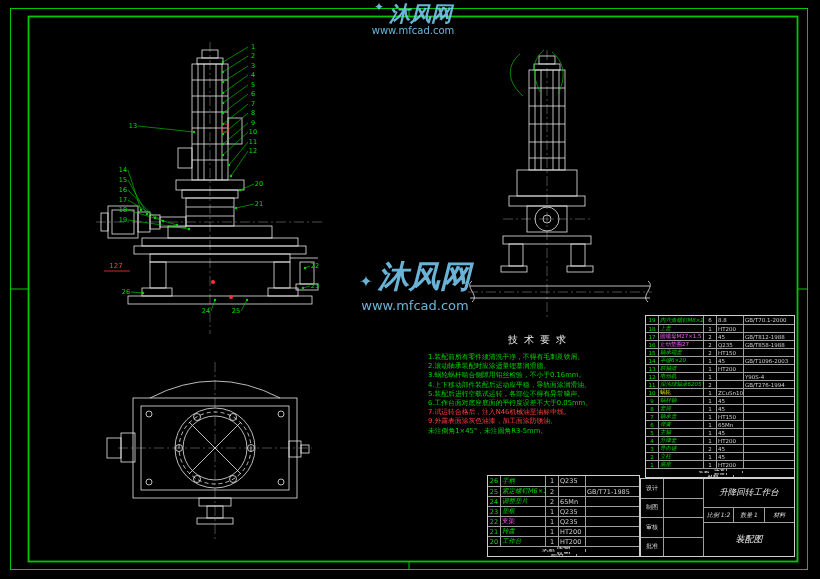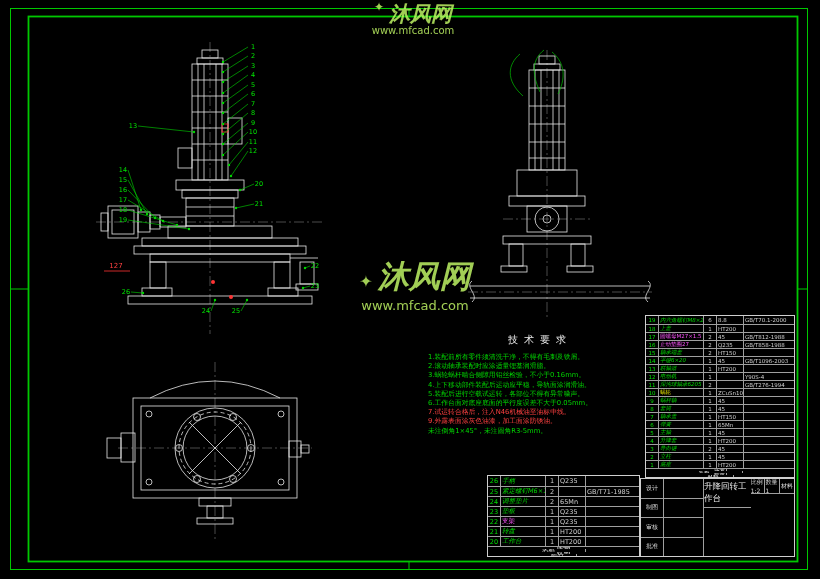--- a/index.html
+++ b/index.html
@@ -42,28 +42,28 @@
   .c-g{color:#00d800;font-style:italic;}
   .c-m{color:#ff55ff;}
   .c-y{color:#e0e000;}
   
   #titleblock{position:absolute;left:640px;top:478px;width:155px;height:79px;border:1px solid #cfcfcf;box-sizing:border-box;display:flex;font-size:6px;color:#d8d8d8;background:#000;}
   .tb-left{width:62px;border-right:1px solid #9f9f9f;display:flex;flex-direction:column;}
   .tb-row{flex:1;display:flex;border-top:1px solid #9f9f9f;}
   .tb-row:first-child{border-top:none;}
   .tb-lab{width:22px;border-right:1px solid #9f9f9f;display:flex;align-items:center;justify-content:center;}
   .tb-blank{flex:1;}
-  .tb-right{flex:1;display:flex;flex-direction:row;}
+  .tb-right{flex:1;display:flex;flex-direction:column;font-style:italic;}
   .tb-name{height:28px;display:flex;align-items:center;justify-content:center;font-size:8.5px;color:#ececec;border-bottom:1px solid #9f9f9f;}
   .tb-mid{height:14px;display:flex;border-bottom:1px solid #9f9f9f;}
   .tb-cell{flex:1;border-right:1px solid #9f9f9f;display:flex;align-items:center;justify-content:center;}
   .tb-cell:last-child{border-right:none;}
   .tb-type{flex:1;display:flex;align-items:center;justify-content:center;font-size:9px;color:#ececec;}
   
-  .wm{position:absolute;color:#bef264;opacity:.85;text-align:center;pointer-events:none;z-index:5;}
+  .wm{position:absolute;color:#7dd3fc;opacity:.85;text-align:center;pointer-events:none;z-index:5;}
   .wm-top{left:338px;top:0;width:150px;}
   .wm-top .wm-brand{font-size:21px;font-weight:bold;font-style:italic;}
   .wm-top .wm-star{font-size:12px;vertical-align:top;}
   .wm-top .wm-url{font-size:10px;margin-top:-3px;}
   .wm-mid{left:320px;top:256px;width:190px;}
   .wm-mid .wm-brand{font-size:31px;font-weight:bold;font-style:italic;}
   .wm-mid .wm-star{font-size:16px;}
   .wm-mid .wm-url{font-size:13px;}
 </style>
 </head>
@@ -533,16 +533,17 @@
           <div class="tb-blank"></div>
         </div>
     </div>
     <div class="tb-right">
       <div class="tb-name">升降回转工作台</div>
       <div class="tb-mid">
         <div class="tb-cell">比例 1:2</div>
         <div class="tb-cell">数量 1</div>
         <div class="tb-cell">材料</div>
       </div>
+      <div class="tb-type">装配图</div>
     </div>
   </div>
 
 </div>
 
 </body></html>

